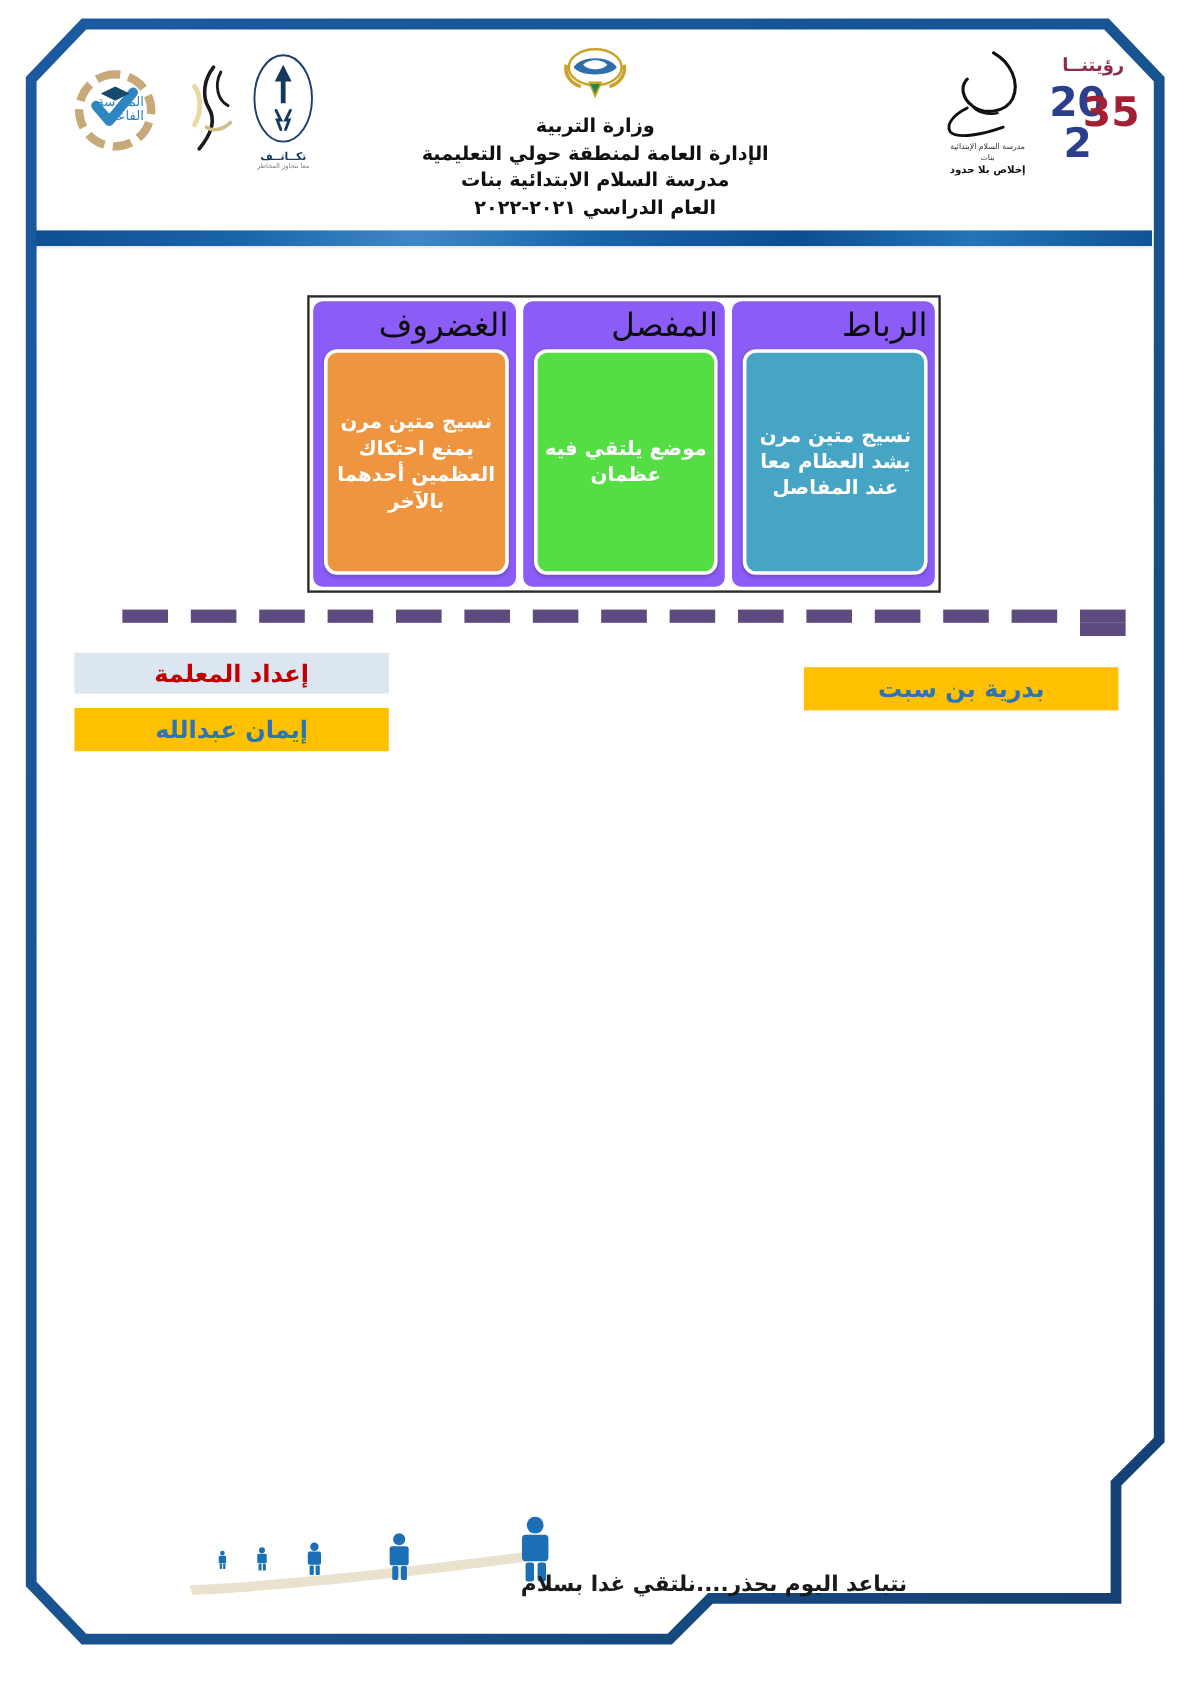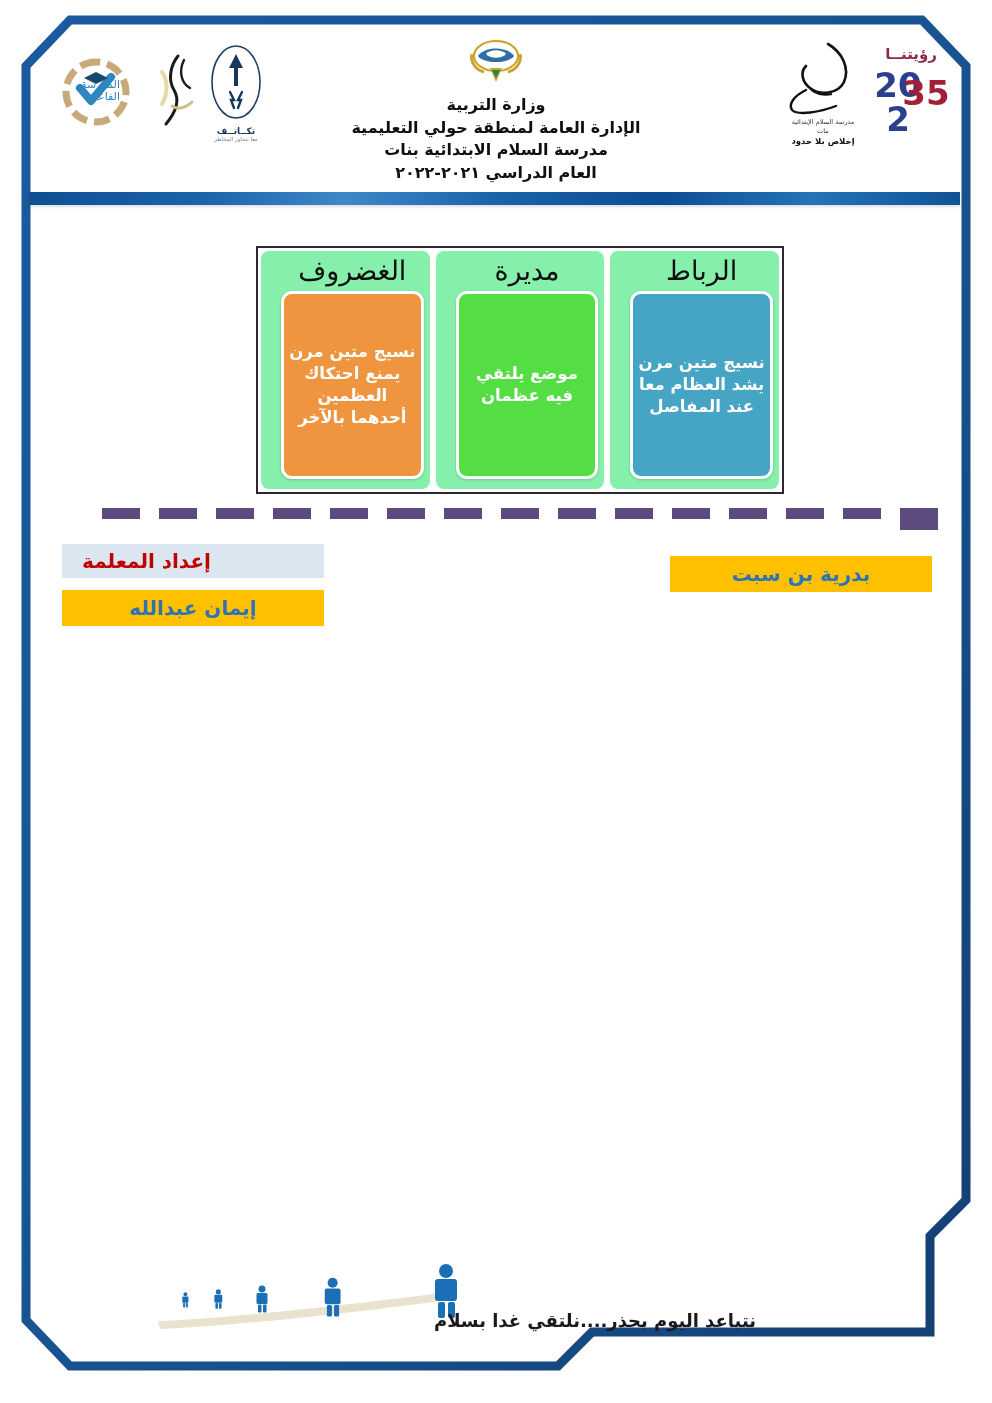--- a/index.html
+++ b/index.html
@@ -75,26 +75,26 @@
     border:2px solid #2b2b2b;
     background:#ffffff;
     box-sizing:border-box;
     display:flex;
     flex-direction:row;
     gap:6px;
     padding:3px;
   }
   .concept{
     flex:1;
-    background:#86efac;
+    background:#8b5cf6;
     border-radius:8px;
     display:flex;
     flex-direction:column;
-    align-items:center;
-    padding:4px 6px 10px 20px;
+    align-items:flex-start;
+    padding:4px 6px 10px 9px;
     box-sizing:border-box;
   }
   .concept-title{
     font-family:"Liberation Serif", serif;
     font-size:27px;
     color:#0d0d0d;
     line-height:1.12;
     margin:1px 0 5px 0;
     white-space:nowrap;
   }
@@ -140,21 +140,21 @@
     flex-direction:row;
     justify-content:space-between;
     gap:24px;
   }
   .credit-col{ width:262px; }
   .credit-role{
     background:#dce6f1;
     color:#c00000;
     font-weight:bold;
     font-size:20px;
-    text-align:left;
+    text-align:center;
     padding:5px 20px;
     font-family:"DejaVu Sans", sans-serif;
     white-space:nowrap;
   }
   .credit-name{
     background:#ffc000;
     color:#2e74b5;
     font-weight:bold;
     font-size:20px;
     text-align:center;
@@ -275,21 +275,21 @@
 <div class="header-rule"></div>
 
 <div class="concepts">
 
   <div class="concept">
     <div class="concept-title">الرباط</div>
     <div class="concept-body" style="background:#46a5c4">نسيج متين مرن يشد العظام معا عند المفاصل</div>
   </div>
 
   <div class="concept">
-    <div class="concept-title">مديرة</div>
+    <div class="concept-title">المفصل</div>
     <div class="concept-body" style="background:#55dd44">موضع يلتقي فيه عظمان</div>
   </div>
 
   <div class="concept">
     <div class="concept-title">الغضروف</div>
     <div class="concept-body" style="background:#f0953f">نسيج متين مرن يمنع احتكاك العظمين أحدهما بالآخر</div>
   </div>
 </div>
 
 <div class="divider">

